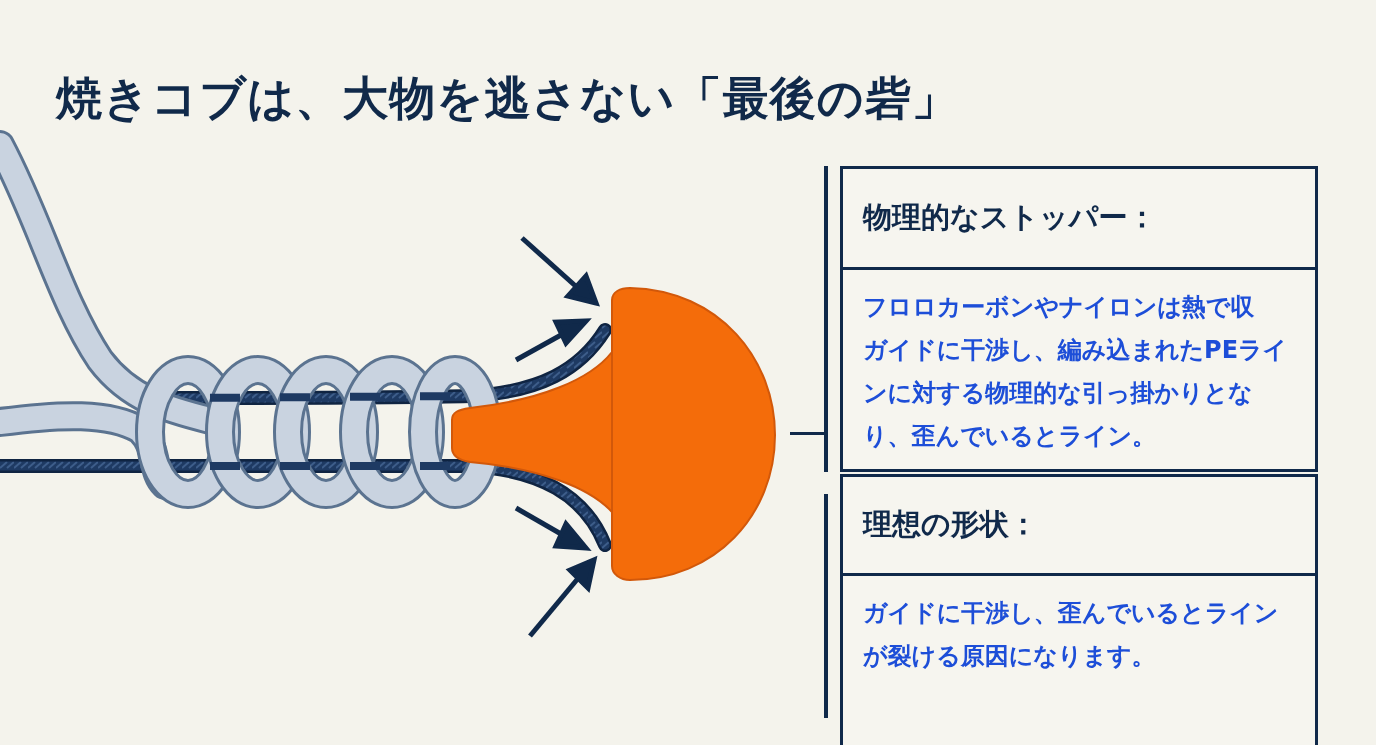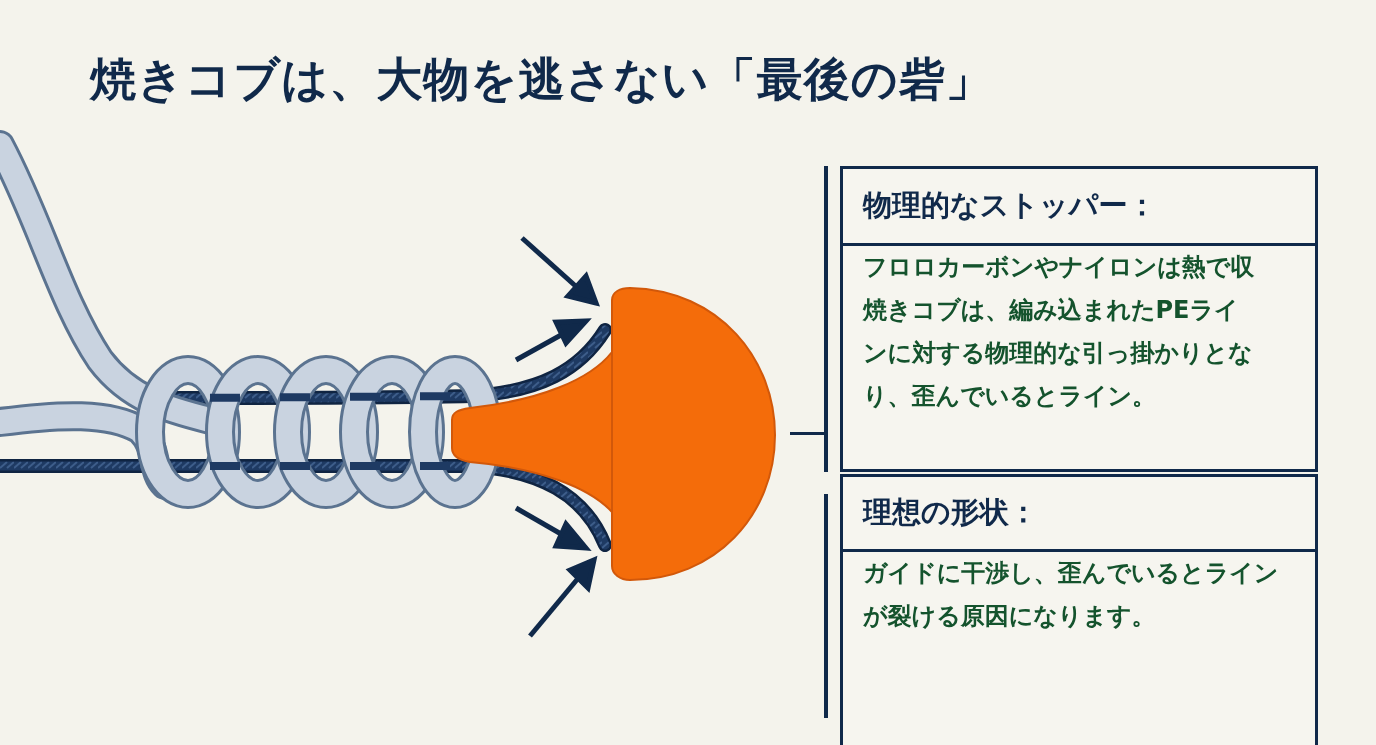--- a/index.html
+++ b/index.html
@@ -4,40 +4,40 @@
 <style>
   html, body { margin: 0; padding: 0; }
   body {
     width: 1376px; height: 745px; overflow: hidden;
     background: #f4f3ec;
     font-family: "DejaVu Sans", "Liberation Sans", sans-serif;
     color: #10294a;
     position: relative;
   }
   .title {
-    position: absolute; left: 56px; top: 49px;
+    position: absolute; left: 56px; top: 68px;
     font-size: 46px; font-weight: bold; letter-spacing: 1px;
-    color: #10294a; white-space: nowrap; margin-left: 34px;
+    color: #10294a; white-space: nowrap;
   }
   svg.diagram { position: absolute; left: 0; top: 0; }
   .vbar { position: absolute; left: 824px; width: 4px; background: #10294a; }
   .connector { position: absolute; left: 790px; top: 432px; width: 36px; height: 3px; background: #10294a; }
   .box {
     position: absolute; left: 840px; width: 478px;
     border: 3px solid #10294a; background: #f6f5ef;
     box-sizing: border-box;
   }
   .box .head {
     border-bottom: 3px solid #10294a;
-    padding: 4px 20px; font-size: 29px; font-weight: bold;
+    padding: 16px 20px; font-size: 29px; font-weight: bold;
     display: flex; align-items: center;
   }
   .box .body {
-    padding: 0 20px 0 20px; font-size: 24px; font-weight: bold;
-    line-height: 43px; color: #14532d;
+    padding: 16px 20px 0 20px; font-size: 24px; font-weight: bold;
+    line-height: 43px; color: #1d4ed8;
   }
 </style>
 </head>
 <body>
 
 <div class="title">焼きコブは、大物を逃さない「最後の砦」</div>
 
 <svg class="diagram" width="1376" height="745" viewBox="0 0 1376 745">
   <defs>
     <pattern id="braid" width="14" height="10" patternUnits="userSpaceOnUse">
@@ -97,21 +97,21 @@
 </svg>
 
 <div class="connector"></div>
 <div class="vbar" style="top:166px;height:306px;"></div>
 <div class="vbar" style="top:494px;height:224px;"></div>
 
 <div class="box" style="top:166px;height:306px;">
   <div class="head" style="height:66px;">物理的なストッパー：</div>
   <div class="body">
     <div>フロロカーボンやナイロンは熱で収</div>
-    <div>焼きコブは、編み込まれたPEライ</div>
+    <div>ガイドに干渉し、編み込まれたPEライ</div>
     <div>ンに対する物理的な引っ掛かりとな</div>
     <div>り、歪んでいるとライン。</div>
   </div>
 </div>
 
 <div class="box" style="top:474px;height:276px;">
   <div class="head" style="height:64px;">理想の形状：</div>
   <div class="body">
     <div>ガイドに干渉し、歪んでいるとライン</div>
     <div>が裂ける原因になります。</div>

